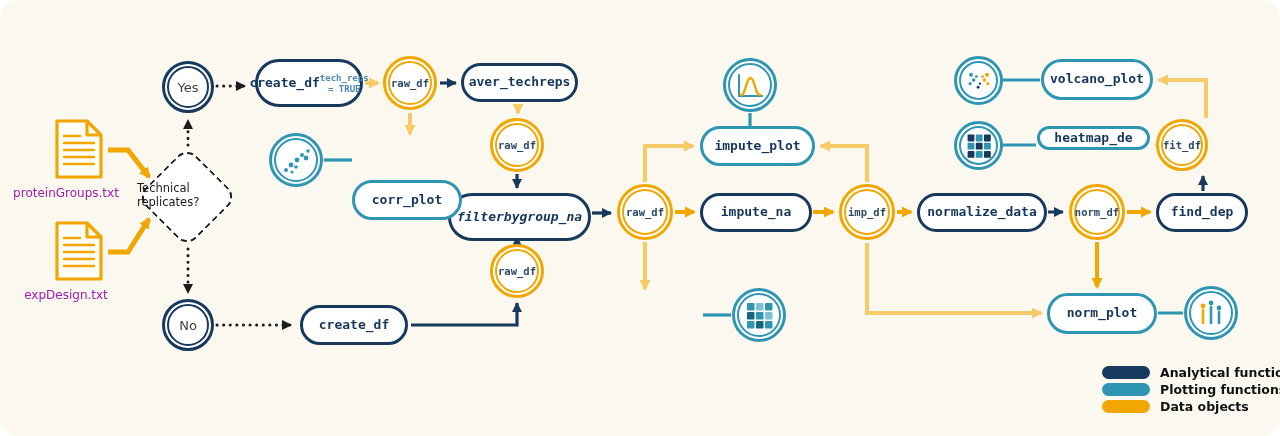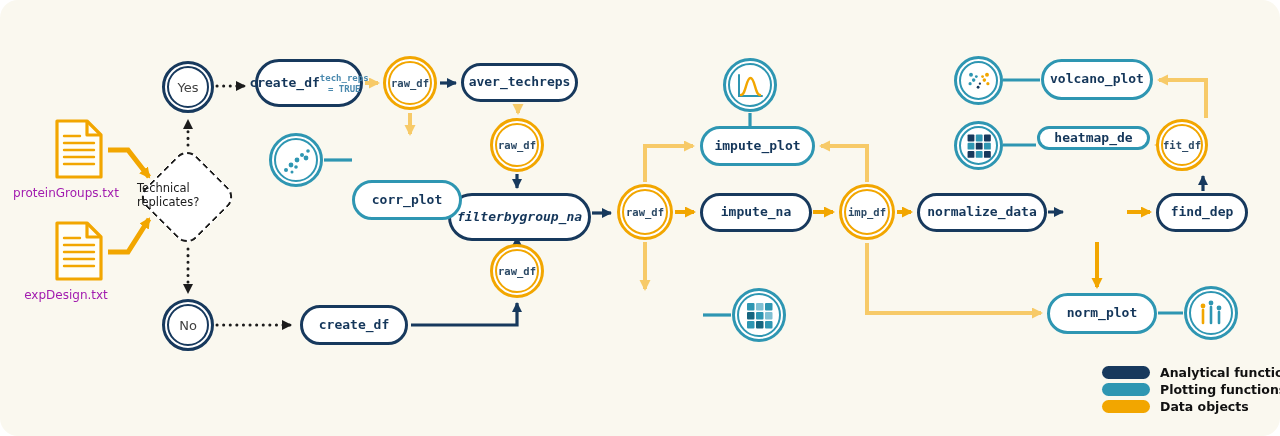--- a/index.html
+++ b/index.html
@@ -210,20 +210,23 @@
   </div>
   <div class="circ" style="--c:#F2A600;left:490px;top:244px;width:54px;height:54px;">
     <span class="clabel">raw_df</span>
   </div>
   <div class="circ" style="--c:#F2A600;left:617px;top:184px;width:56px;height:56px;">
     <span class="clabel">raw_df</span>
   </div>
   <div class="circ" style="--c:#F2A600;left:839px;top:184px;width:56px;height:56px;">
     <span class="clabel">imp_df</span>
   </div>
+  <div class="circ" style="--c:#F2A600;left:1069px;top:184px;width:56px;height:56px;">
+    <span class="clabel">norm_df</span>
+  </div>
   <div class="circ" style="--c:#F2A600;left:1156px;top:119px;width:52px;height:52px;">
     <span class="clabel">fit_df</span>
   </div>
 
   <div class="circ" style="--c:#2E96B2;left:269px;top:133px;width:54px;height:54px;">
     <svg width="36" height="36" viewBox="0 0 36 36">
       <g fill="#2E96B2">
         <circle cx="8" cy="28" r="2"></circle>
           <circle cx="13" cy="23" r="2.4"></circle>
           <circle cx="18" cy="25" r="1.8"></circle>

